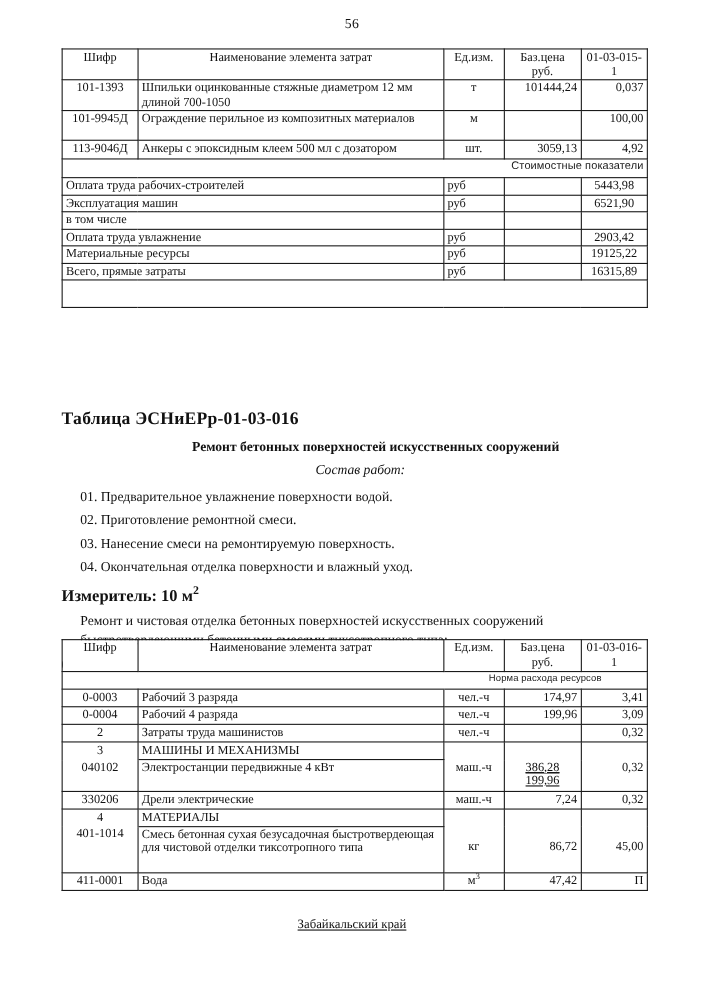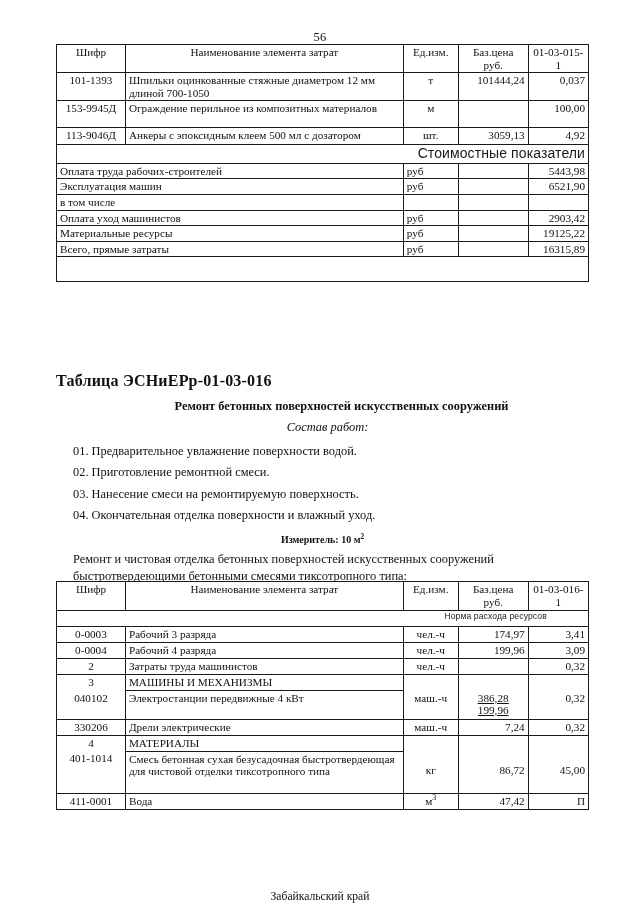--- a/index.html
+++ b/index.html
@@ -18,21 +18,21 @@
   .page {
     position: relative;
     width: 640px;
     height: 905px;
     box-sizing: border-box;
   }
 
   
   .page-number {
     position: absolute;
-    top: 30px;
+    top: 14px;
     left: 0;
     width: 640px;
     text-align: center;
     font-size: 12.5px;
     letter-spacing: 0.3px;
   }
 
   
   table.cost-table {
     border-collapse: collapse;
@@ -58,21 +58,21 @@
   thead td {
     text-align: center;
     vertical-align: middle;
     padding-top: 3px;
     padding-bottom: 3px;
   }
   .hdr-center { text-align: center !important; }
 
   .band {
     font-family: "Liberation Sans", "DejaVu Sans", sans-serif;
-    font-size: 14px;
+    font-size: 10px;
     text-align: right;
     padding-right: 8px;
     letter-spacing: 0.1px;
     color: #1a1a1a;
   }
   .band-center {
     font-family: "Liberation Sans", "DejaVu Sans", sans-serif;
     font-size: 8.6px;
     text-align: center;
     letter-spacing: 0.1px;
@@ -88,21 +88,21 @@
     left: 56px;
     top: 44px;
   }
   #table-one .r-item td { height: 14px; }
   .tall2 { height: 27px; padding-left: 20px; }
 
   
   .sum-row td { padding-top: 3px; padding-bottom: 3px; }
   .sum-label { text-align: left; padding-left: 9px; }
   .sum-unit  { }
-  .sum-val   { text-align: right; padding-right: 6px; }
+  .sum-val   { text-align: center; padding-right: 6px; }
 
   
   .mid {
     position: absolute;
     left: 56px;
     top: 373px;
     width: 533px;
     font-size: 12.4px;
     line-height: 1.0;
   }
@@ -127,22 +127,21 @@
     padding-left: 10px;
   }
   .mid .step {
     margin: 0 0 9px 0;
     padding-left: 17px;
     font-size: 12.4px;
   }
   .mid .t-meter {
     font-weight: bold;
     margin: 14px 0 6px 0;
-    font-size: 10px;
-    text-align: center;
+    font-size: 15px;
   }
   .mid .t-desc {
     margin: 0;
     padding-left: 17px;
     font-size: 12.4px;
     line-height: 1.30;
   }
   .mid .t-variant {
     margin: 9px 0 0 0;
     font-size: 12.4px;
@@ -155,24 +154,25 @@
     position: absolute;
     left: 56px;
     top: 581px;
   }
   #table-two td { height: 13px; }
 
   
   .footer {
     position: absolute;
     left: 0;
-    top: 890px;
+    top: 834px;
     width: 640px;
     text-align: center;
     font-size: 11.6px;
+    text-decoration: underline;
   }
 </style>
 </head>
 <body>
 
 <div class="page">
 
   <div class="page-number">56</div>
 
   <div id="table-one-wrap">
@@ -198,21 +198,21 @@
       </thead>
       <tbody>
         <tr class="r-item tall2">
           <td class="c-code">101-1393</td>
           <td class="c-name">Шпильки оцинкованные стяжные диаметром 12 мм длиной 700-1050</td>
           <td class="c-unit">т</td>
           <td class="c-price">101444,24</td>
           <td class="c-norm">0,037</td>
         </tr>
         <tr class="r-item tall2">
-          <td class="c-code">153-9945Д</td>
+          <td class="c-code">101-9945Д</td>
           <td class="c-name">Ограждение перильное из композитных материалов</td>
           <td class="c-unit">м</td>
           <td class="c-price"></td>
           <td class="c-norm">100,00</td>
         </tr>
         <tr class="r-item">
           <td class="c-code">113-9046Д</td>
           <td class="c-name">Анкеры с эпоксидным клеем 500 мл с дозатором</td>
           <td class="c-unit">шт.</td>
           <td class="c-price">3059,13</td>
@@ -234,21 +234,21 @@
           <td class="c-price"></td>
           <td class="sum-val bold">6521,90</td>
         </tr>
         <tr class="sum-row">
           <td class="sum-label" colspan="2">в том числе</td>
           <td class="sum-unit"></td>
           <td class="c-price"></td>
           <td class="sum-val"></td>
         </tr>
         <tr class="sum-row">
-          <td class="sum-label" colspan="2">Оплата уход машинистов</td>
+          <td class="sum-label" colspan="2">Оплата труда увлажнение</td>
           <td class="sum-unit">руб</td>
           <td class="c-price"></td>
           <td class="sum-val">2903,42</td>
         </tr>
         <tr class="sum-row">
           <td class="sum-label bold" colspan="2">Материальные ресурсы</td>
           <td class="sum-unit bold">руб</td>
           <td class="c-price"></td>
           <td class="sum-val bold">19125,22</td>
         </tr>

